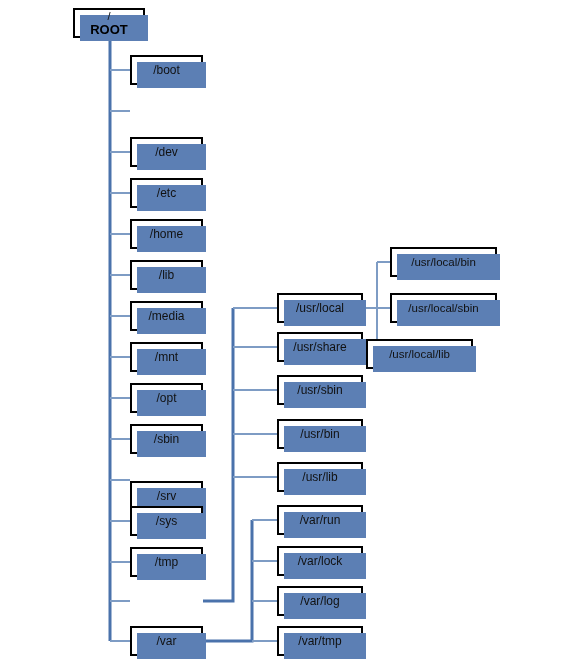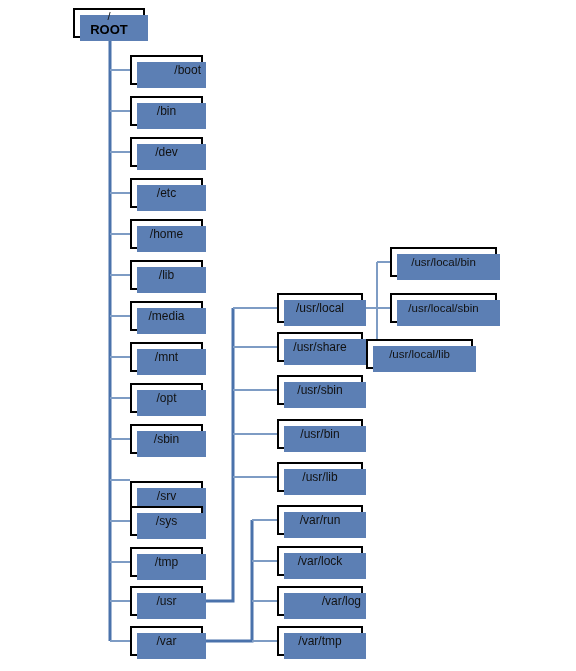--- a/index.html
+++ b/index.html
@@ -119,28 +119,24 @@
     <path d="M377,308 L390,308" stroke="#7e9cc4" stroke-width="2" fill="none"></path>
     <path d="M377,354 L390,354" stroke="#7e9cc4" stroke-width="2" fill="none"></path>
   </svg>
 
   <div class="node root" style="left:73px; top:8px; width:72px; height:30px;">
     <span class="shadow"></span>
     <span class="slash">/</span>
     <span class="rootname">ROOT</span>
   </div>
 
-  <div class="node" style="left:130px; top:55px; width:73px; height:30px;justify-content:flex-end;">
+  <div class="node" style="left:130px; top:55px; width:73px; height:30px;">
     <span class="shadow"></span>
     <span class="label">/boot</span>
   </div>
-  <div class="node" style="left:130px; top:96px; width:73px; height:30px;">
-    <span class="shadow"></span>
-    <span class="label">/bin</span>
-  </div>
   <div class="node" style="left:130px; top:137px; width:73px; height:30px;">
     <span class="shadow"></span>
     <span class="label">/dev</span>
   </div>
   <div class="node" style="left:130px; top:178px; width:73px; height:30px;">
     <span class="shadow"></span>
     <span class="label">/etc</span>
   </div>
   <div class="node" style="left:130px; top:219px; width:73px; height:30px;">
     <span class="shadow"></span>
@@ -171,24 +167,20 @@
     <span class="label">/srv</span>
   </div>
   <div class="node" style="left:130px; top:506px; width:73px; height:30px;">
     <span class="shadow"></span>
     <span class="label">/sys</span>
   </div>
   <div class="node" style="left:130px; top:547px; width:73px; height:30px;">
     <span class="shadow"></span>
     <span class="label">/tmp</span>
   </div>
-  <div class="node" style="left:130px; top:586px; width:73px; height:30px;">
-    <span class="shadow"></span>
-    <span class="label">/usr</span>
-  </div>
   <div class="node" style="left:130px; top:626px; width:73px; height:30px;">
     <span class="shadow"></span>
     <span class="label">/var</span>
   </div>
 
   <div class="node" style="left:277px; top:293px; width:86px; height:30px;">
     <span class="shadow"></span>
     <span class="label">/usr/local</span>
   </div>
   <div class="node" style="left:277px; top:332px; width:86px; height:30px;">
@@ -209,21 +201,21 @@
   </div>
 
   <div class="node" style="left:277px; top:505px; width:86px; height:30px;">
     <span class="shadow"></span>
     <span class="label">/var/run</span>
   </div>
   <div class="node" style="left:277px; top:546px; width:86px; height:30px;">
     <span class="shadow"></span>
     <span class="label">/var/lock</span>
   </div>
-  <div class="node" style="left:277px; top:586px; width:86px; height:30px;justify-content:flex-end;">
+  <div class="node" style="left:277px; top:586px; width:86px; height:30px;">
     <span class="shadow"></span>
     <span class="label">/var/log</span>
   </div>
   <div class="node" style="left:277px; top:626px; width:86px; height:30px;">
     <span class="shadow"></span>
     <span class="label">/var/tmp</span>
   </div>
 
   <div class="node col3" style="left:390px; top:247px; width:107px; height:30px;">
     <span class="shadow"></span>

